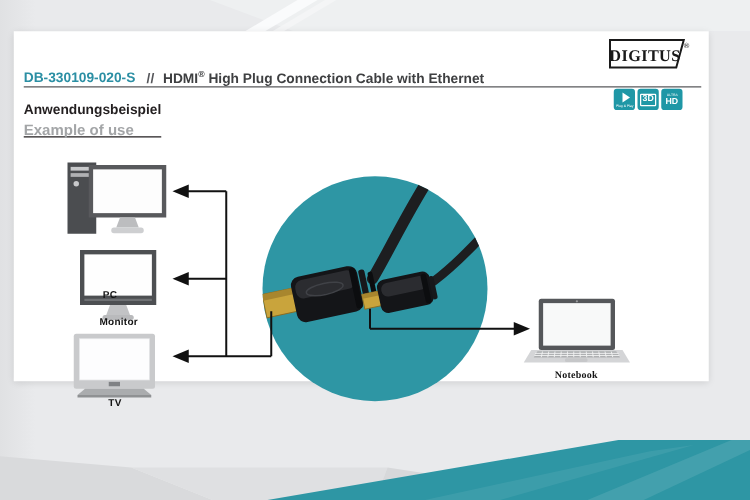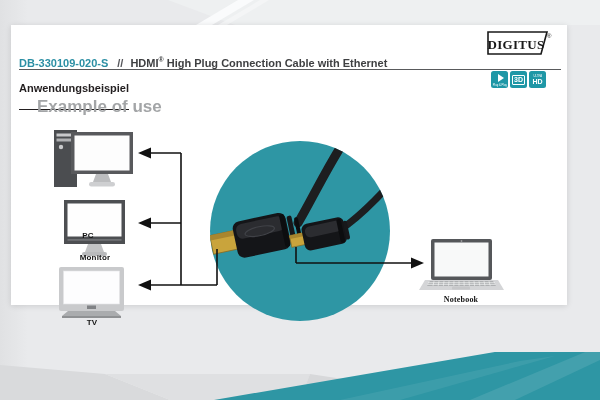--- a/index.html
+++ b/index.html
@@ -22,21 +22,21 @@
   .badge{width:17px;height:17px;background:#1F97A6;border-radius:2.5px;color:#fff;
          display:flex;flex-direction:column;align-items:center;justify-content:center;overflow:hidden;}
   .badge .play{width:0;height:0;border-left:6px solid #fff;border-top:4px solid transparent;
                border-bottom:4px solid transparent;margin:1px 0 1px 2px;}
   .badge .tiny{font-size:3px;line-height:4px;white-space:nowrap;transform:scale(.9);}
   .badge .glyph3d{font-size:7px;font-weight:bold;line-height:8px;border:1px solid #fff;
                   border-radius:1px;padding:0 1px;}
   .badge .big{font-size:7px;font-weight:bold;line-height:7px;}
   .section-de{position:absolute;left:8px;top:57px;font-size:11px;font-weight:bold;color:#231f20;
               border-bottom:1.5px solid #231f20;padding-bottom:15px;}
-  .section-en{position:absolute;left:8px;top:72px;font-size:17px;font-weight:bold;color:#a3a5a7;margin-left:18px;}
+  .section-en{position:absolute;left:8px;top:72px;font-size:12px;font-weight:bold;color:#a3a5a7;}
   .diagram{position:absolute;left:0;top:0;width:556px;height:348px;}
   .dev-label{position:absolute;transform:translateX(-50%);font-size:8px;font-weight:bold;
              color:#141414;letter-spacing:.2px;white-space:nowrap;}
 </style>
 </head>
 <body>
 
 <div class="stage">
 
   <svg class="bg-top" width="600" height="25" viewBox="0 0 600 25">

